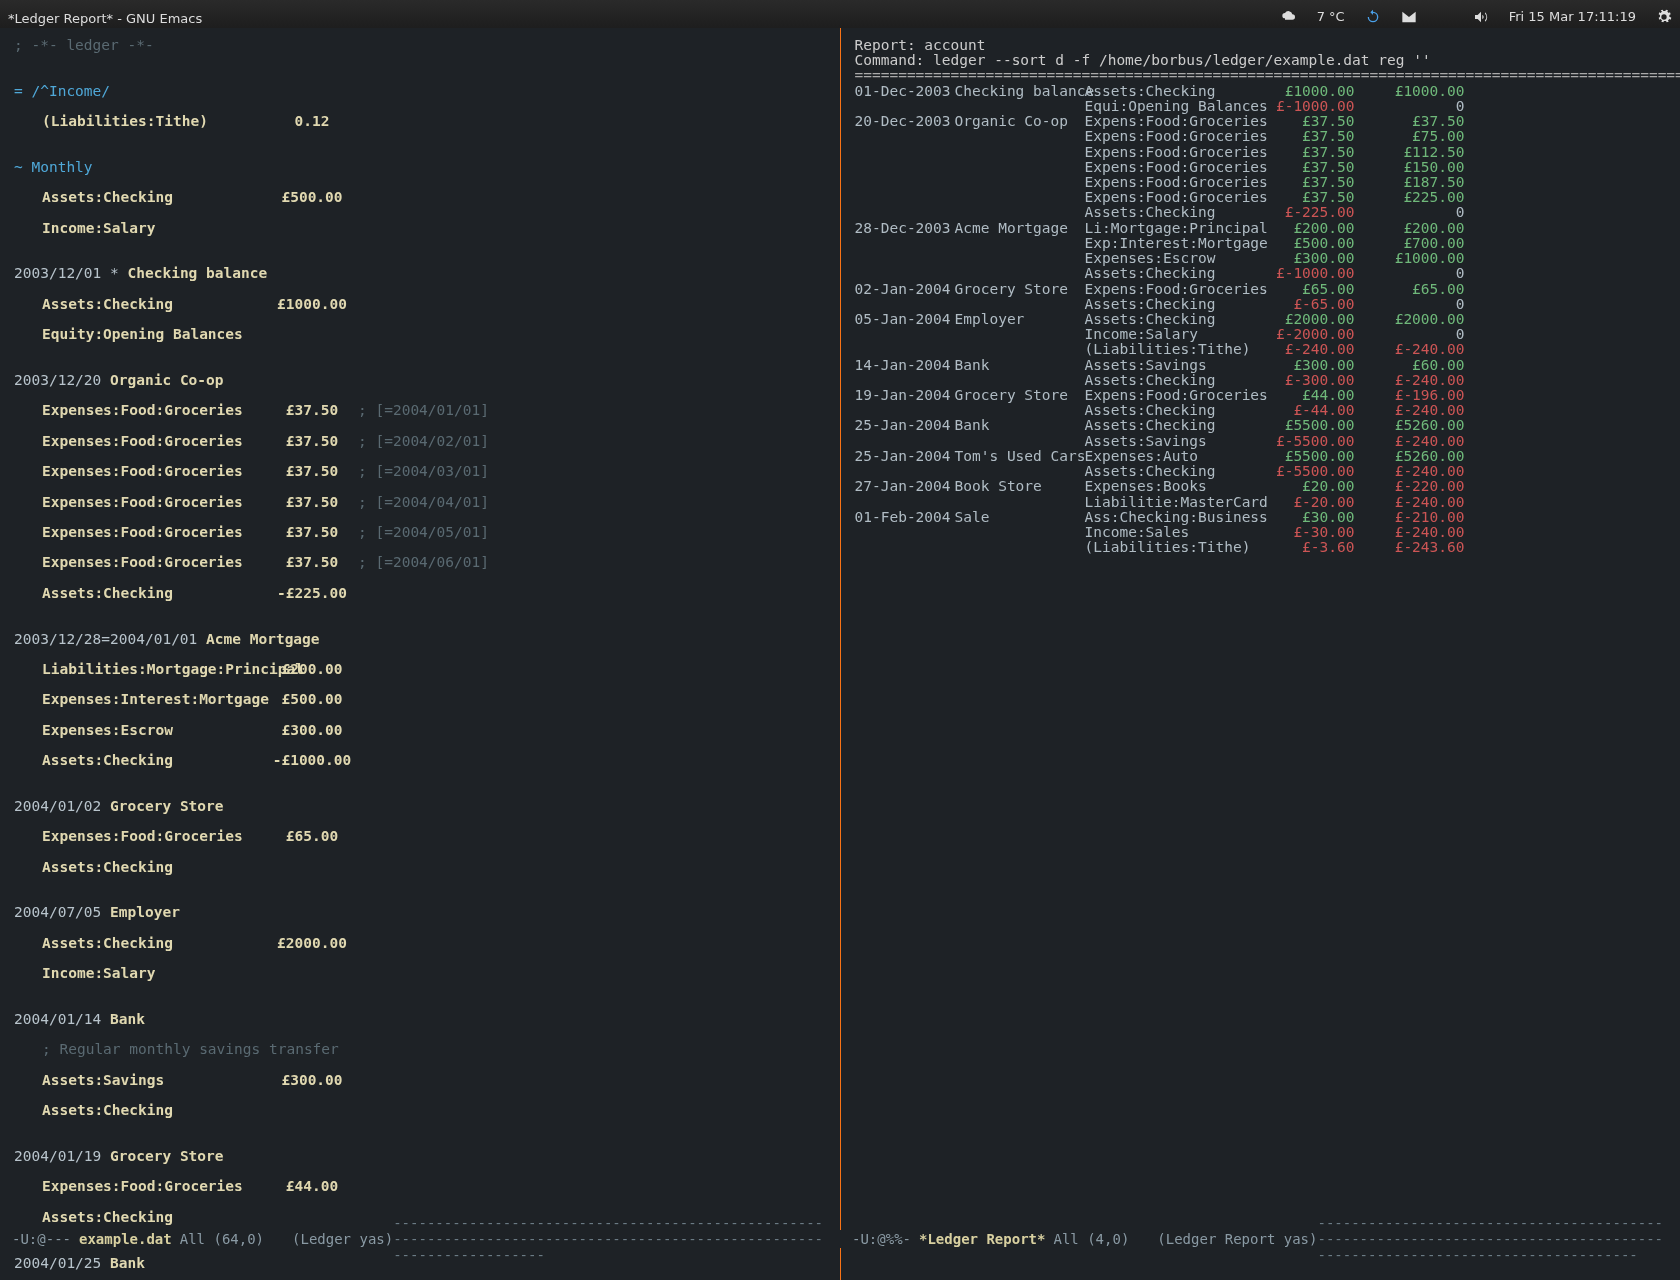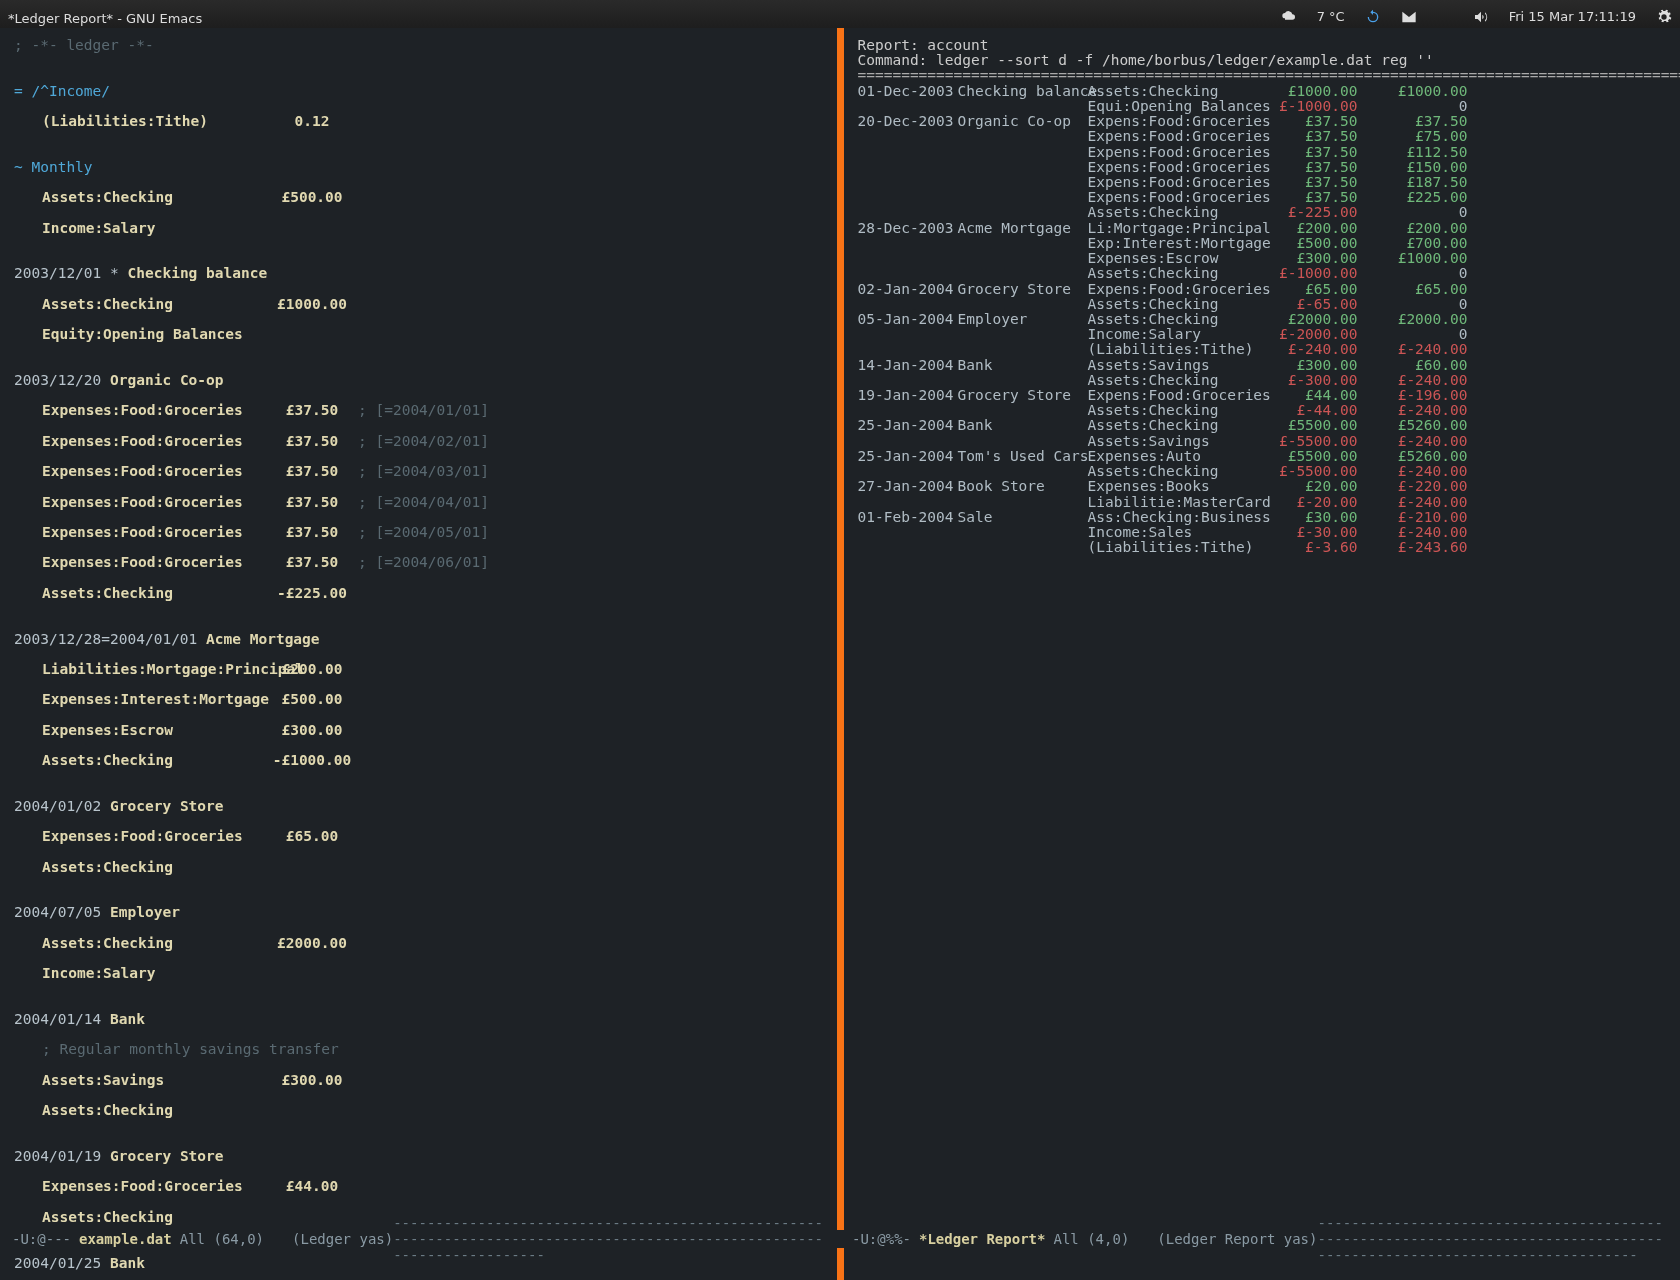--- a/index.html
+++ b/index.html
@@ -4,21 +4,21 @@
 <style>
 html,body{margin:0;padding:0;background:#000;width:1680px;height:1280px;overflow:hidden;font-family:"DejaVu Sans Mono","Menlo","Consolas",monospace;font-size:14px;color:#ccc}
 .screen{width:1680px;height:1280px;background:#000;position:relative}
 .topbar{height:28px;background:linear-gradient(#2a2a2a,#1a1a1a);display:flex;align-items:center;color:#ddd;font-size:13px;padding:4px 8px;font-family:"DejaVu Sans",sans-serif}
 .topbar .title{flex:0 0 auto}
 .topbar .spacer{flex:1}
 .topbar .tray{display:flex;align-items:flex-start;gap:20px}
 .tray svg{width:16px;height:16px;fill:#ddd}
 .workarea{position:absolute;top:28px;left:0;right:0;bottom:0;background:#1e2226;display:flex}
 .pane{flex:1;padding:10px 14px 0 14px;overflow:hidden;font-size:14.5px;line-height:1.05;white-space:pre}
-.pane.left{border-right:7px solid #f97316}
+.pane.left{border-right:1px solid #f97316}
 .c-dim{color:#5a6a72}
 .c-payee{color:#e0d8b0;font-weight:bold}
 .c-date{color:#b8c4cc}
 .c-acct{color:#e0d8b0;font-weight:bold}
 .c-amt{color:#e0d8b0;font-weight:bold}
 .c-tilde{color:#4fa8d8}
 .c-eq{color:#4fa8d8}
 .c-cmt{color:#5a6a72}
 .rh-head{color:#ccc}
 .rh-rule{color:#aaa}

